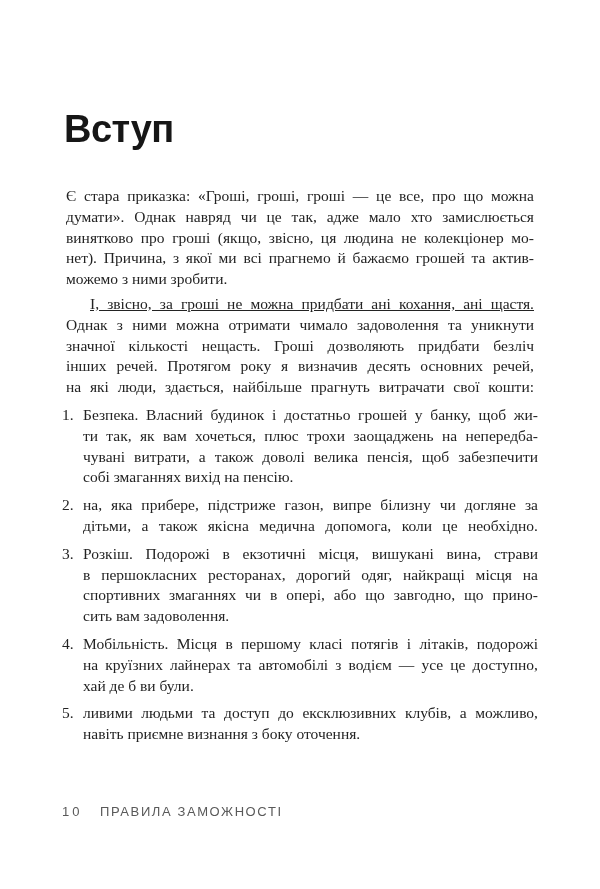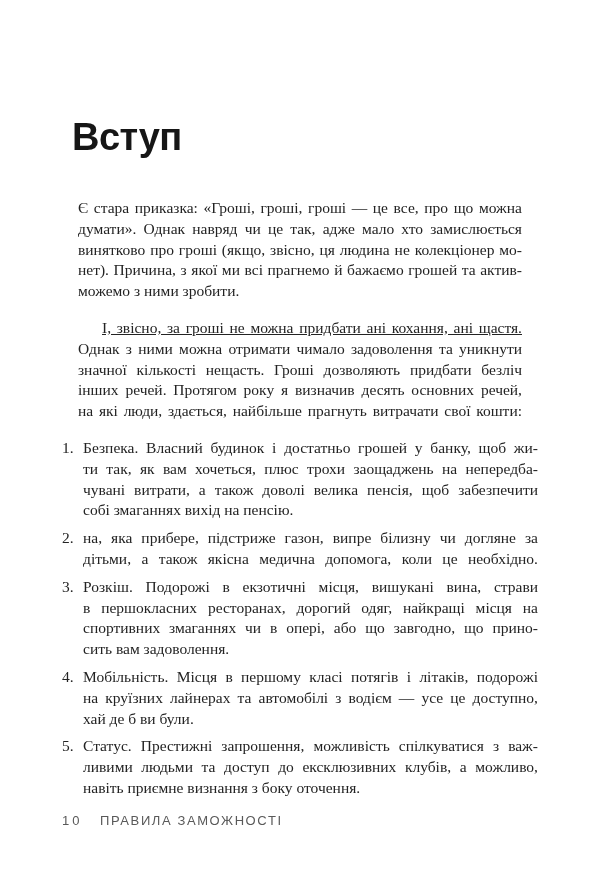--- a/index.html
+++ b/index.html
@@ -9,21 +9,21 @@
     height: 889px;
     background: #ffffff;
     overflow: hidden;
     font-family: "Liberation Serif", serif;
     color: #232323;
   }
   .chapter-title {
     position: absolute;
     top: 104px;
     left: 61px;
-    margin: 11px;
+    margin: 3px;
     font-family: "Liberation Sans", "DejaVu Sans", sans-serif;
     font-weight: 600;
     font-size: 38px;
     line-height: 1.2;
     letter-spacing: -0.5px;
     color: #161616;
   }
   .body-text {
     position: absolute;
     top: 182px;
@@ -36,21 +36,21 @@
     text-align: justify;
     text-align-last: justify;
   }
   .line.last {
     text-align-last: left;
   }
   .line.indent {
     text-indent: 24px;
     text-decoration: underline;
   }
-  .paragraph { margin: 16px; }
+  .paragraph { margin: 4px; }
   .list-item {
     position: relative;
     padding-left: 21px;
     margin-top: 7px;
   }
   .list-item .num {
     position: absolute;
     left: 0;
     top: 0;
     line-height: 20.8px;
@@ -58,21 +58,20 @@
   .lead { font-weight: normal; }
   .page-footer {
     position: absolute;
     left: 62px;
     top: 804px;
     display: flex;
     align-items: baseline;
     font-family: "Liberation Sans", "DejaVu Sans", sans-serif;
     font-size: 13px;
     color: #595959;
-    margin-top: 9px;
   }
   .page-footer .folio {
     width: 38px;
     letter-spacing: 3px;
   }
   .page-footer .running {
     letter-spacing: 1.6px;
   }
 </style>
 </head>
@@ -117,21 +116,20 @@
         <div class="line last">сить вам задоволення.</div>
       </div>
       <div class="list-item">
         <span class="num">4.</span>
         <div class="line"><b class="lead">Мобільність.</b> Місця в першому класі потягів і літаків, подорожі</div>
         <div class="line">на круїзних лайнерах та автомобілі з водієм — усе це доступно,</div>
         <div class="line last">хай де б ви були.</div>
       </div>
       <div class="list-item">
         <span class="num">5.</span>
-        <div class="line"><b class="lead">Статус.</b> Престижні запрошення, можливість спілкуватися з важ-</div>
         <div class="line">ливими людьми та доступ до ексклюзивних клубів, а можливо,</div>
         <div class="line last">навіть приємне визнання з боку оточення.</div>
       </div>
     </div>
 
   <div class="page-footer">
     <span class="folio">10</span>
     <span class="running">ПРАВИЛА ЗАМОЖНОСТІ</span>
   </div>
 

